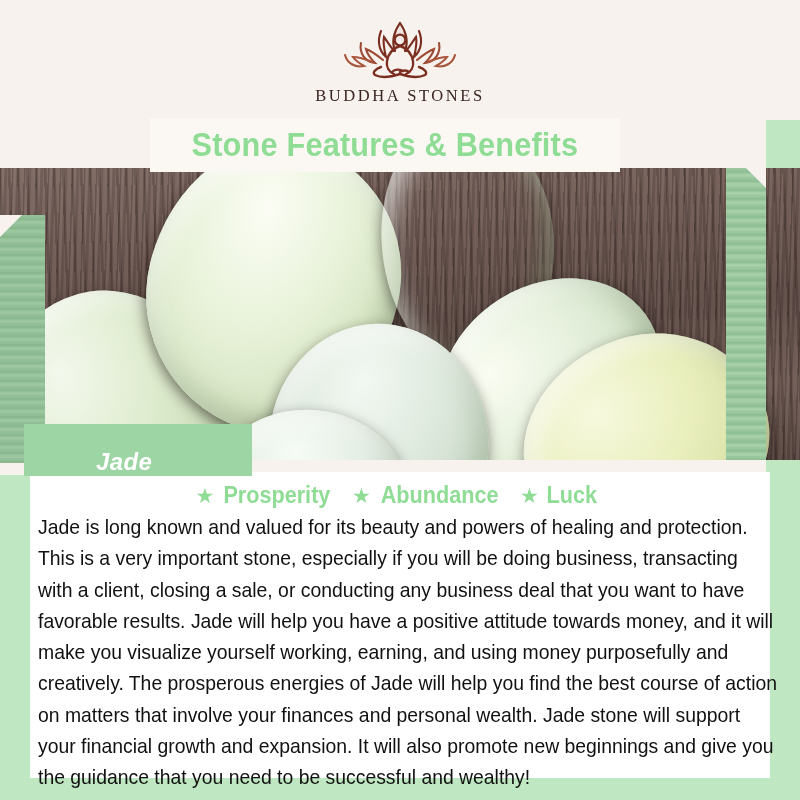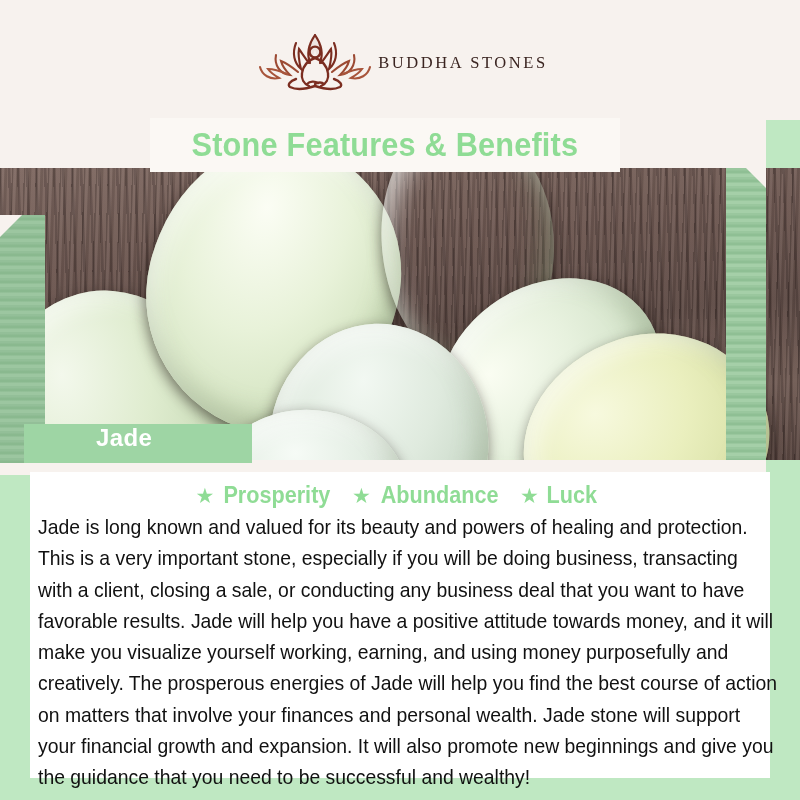--- a/index.html
+++ b/index.html
@@ -77,21 +77,21 @@
   
   .header {
     position: absolute;
     top: 0;
     left: 0;
     width: 800px;
     height: 120px;
     background: #f7f2ee;
     z-index: 4;
     display: flex;
-    flex-direction: row;
+    flex-direction: column;
     align-items: center;
     justify-content: center;
   }
   .logo-mark {
     width: 126px;
     height: 66px;
     display: block;
   }
   .logo-word {
     margin-top: 5px;
@@ -235,25 +235,26 @@
     border-left: 20px solid transparent;
     z-index: 6;
   }
 
   
   .name-band {
     position: absolute;
     left: 24px;
     top: 424px;
     width: 228px;
-    height: 39px;
+    height: 52px;
     background: #9ed5a4;
     z-index: 7;
     display: flex;
-    align-items: flex-start;
+    align-items: flex-end;
+    font-style: italic;
   }
   .name-text {
     margin-left: 72px;
     color: #ffffff;
     font-size: 24px;
     font-weight: 700;
     letter-spacing: 0.4px;
   }
 
   

